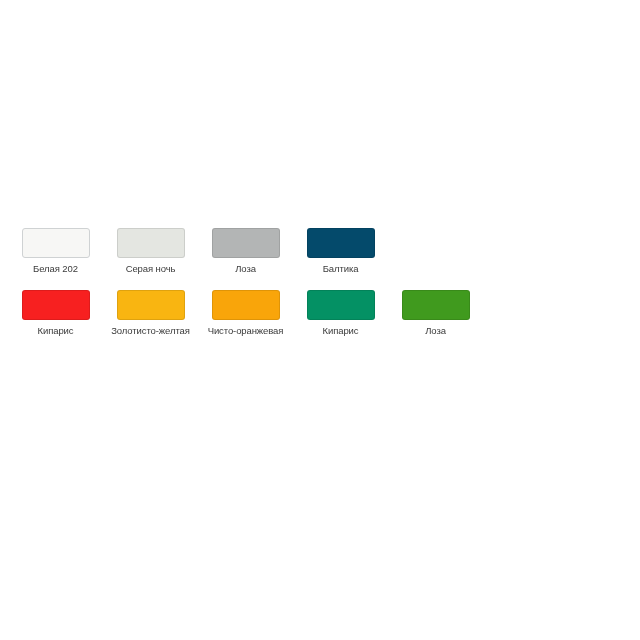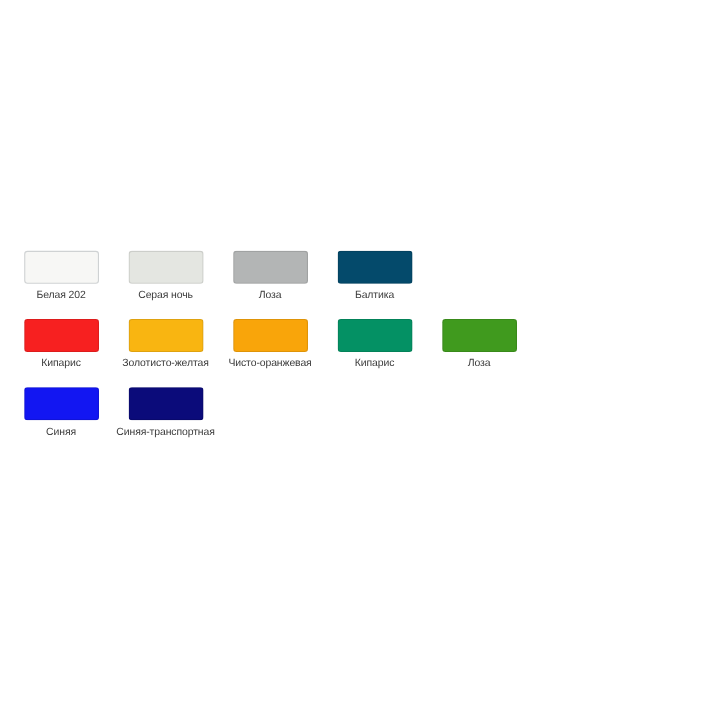--- a/index.html
+++ b/index.html
@@ -105,25 +105,15 @@
       <div class="swatch-cell">
         <div class="swatch-chip" style="background-color: rgb(4, 145, 100);"></div>
         <div class="swatch-label">Кипарис</div>
       </div>
       <div class="swatch-cell">
         <div class="swatch-chip" style="background-color: rgb(64, 154, 30);"></div>
         <div class="swatch-label">Лоза</div>
       </div>
     </div>
 
-    <div class="swatch-row">
-      <div class="swatch-cell">
-        <div class="swatch-chip" style="background-color: rgb(18, 22, 242);"></div>
-        <div class="swatch-label">Синяя</div>
-      </div>
-      <div class="swatch-cell">
-        <div class="swatch-chip" style="background-color: rgb(11, 11, 122);"></div>
-        <div class="swatch-label">Синяя-транспортная</div>
-      </div>
-    </div>
 
   </div>
 </div>
 
 </body></html>

